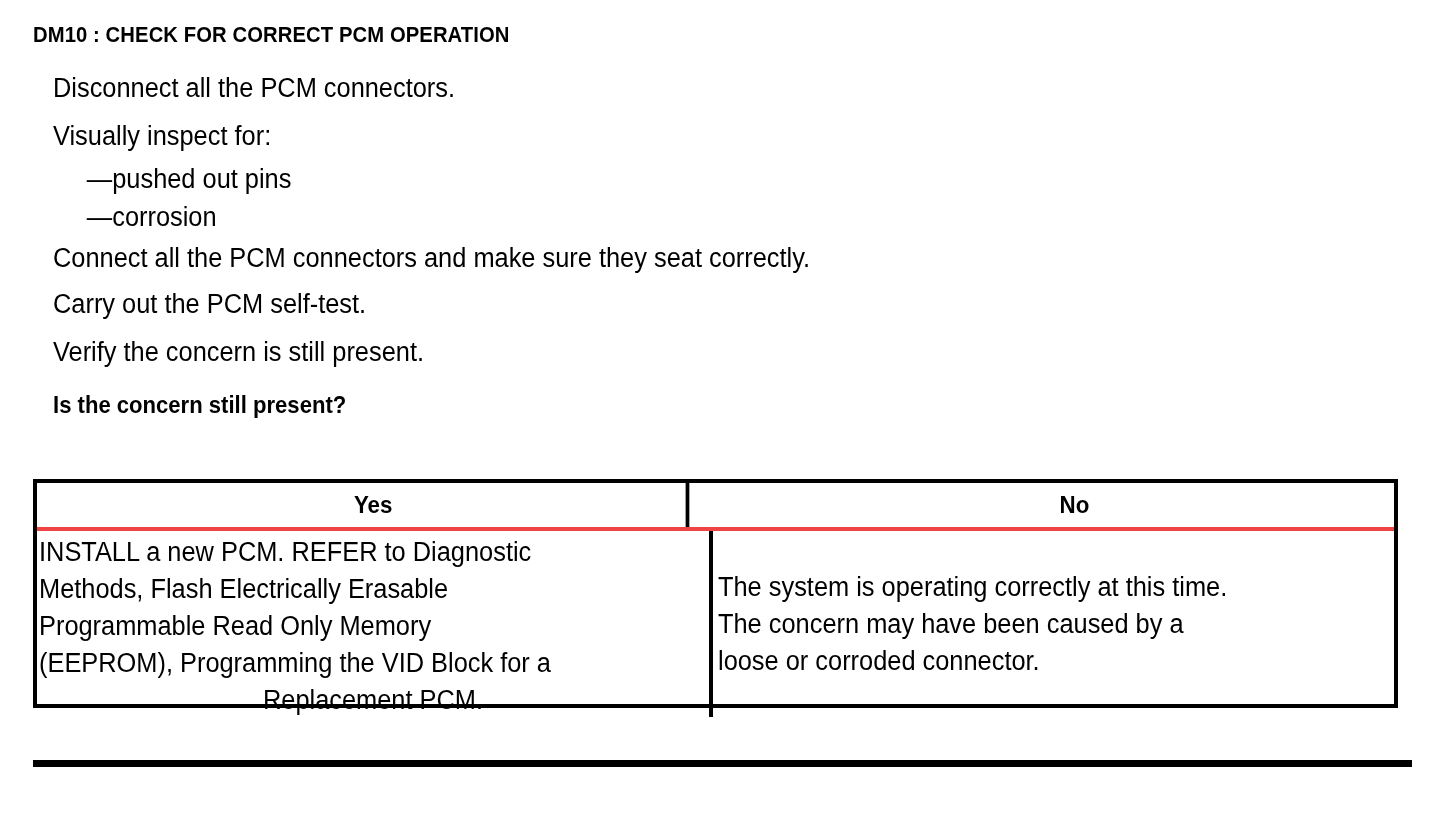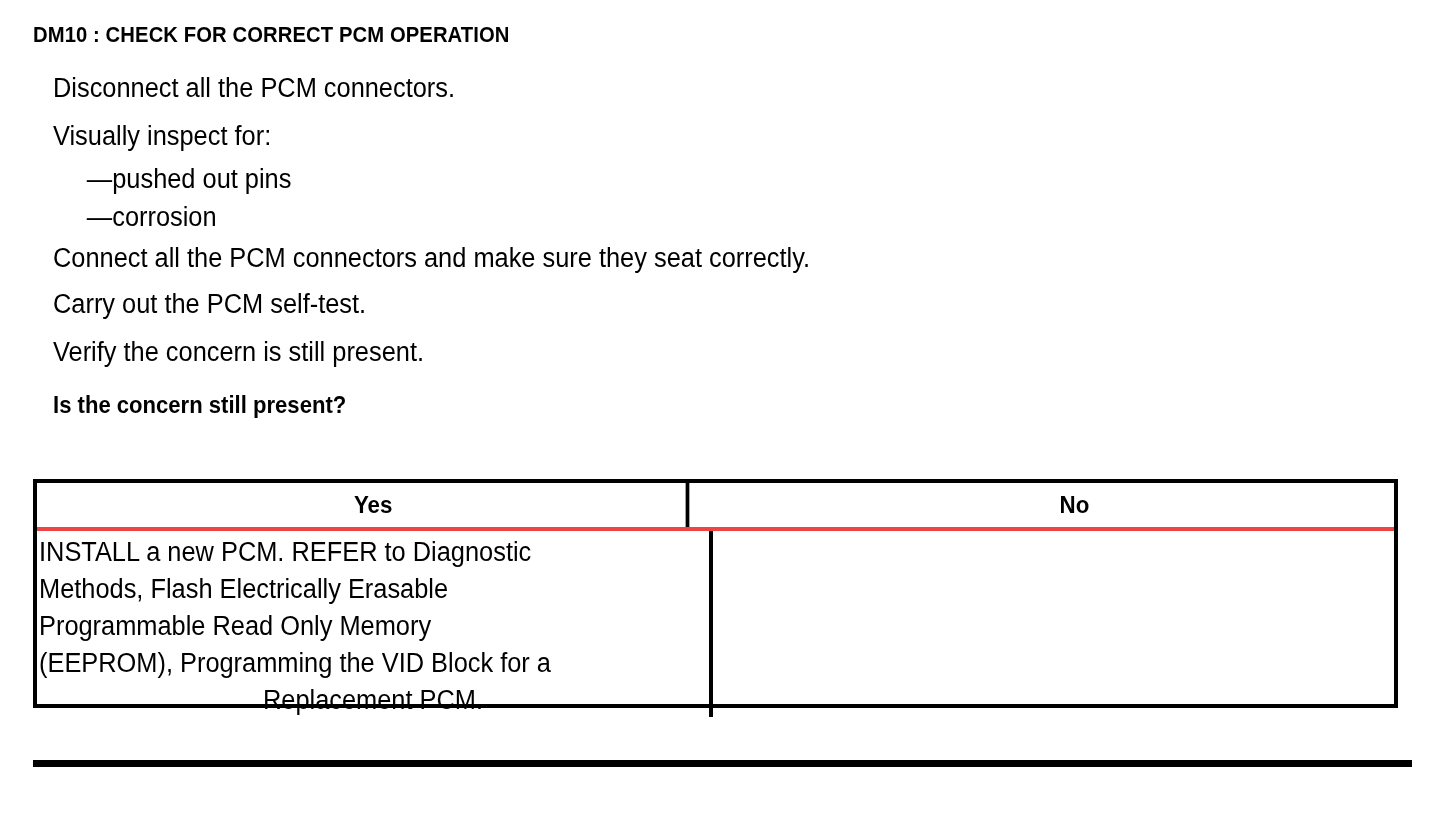--- a/index.html
+++ b/index.html
@@ -178,19 +178,24 @@
     <div class="table-body-row">
 
       <div class="col-yes body-cell yes-cell">
         <div class="cell-line">INSTALL a new PCM. REFER to Diagnostic</div>
         <div class="cell-line">Methods, Flash Electrically Erasable</div>
         <div class="cell-line">Programmable Read Only Memory</div>
         <div class="cell-line">(EEPROM), Programming the VID Block for a</div>
         <div class="cell-line centered">Replacement PCM.</div>
       </div>
 
+      <div class="col-no body-cell no-cell">
+        <div class="cell-line">The system is operating correctly at this time.</div>
+        <div class="cell-line">The concern may have been caused by a</div>
+        <div class="cell-line">loose or corroded connector.</div>
+      </div>
 
     </div>
   </div>
 
   <div class="bottom-rule"></div>
 
 </div>
 
 </body></html>

